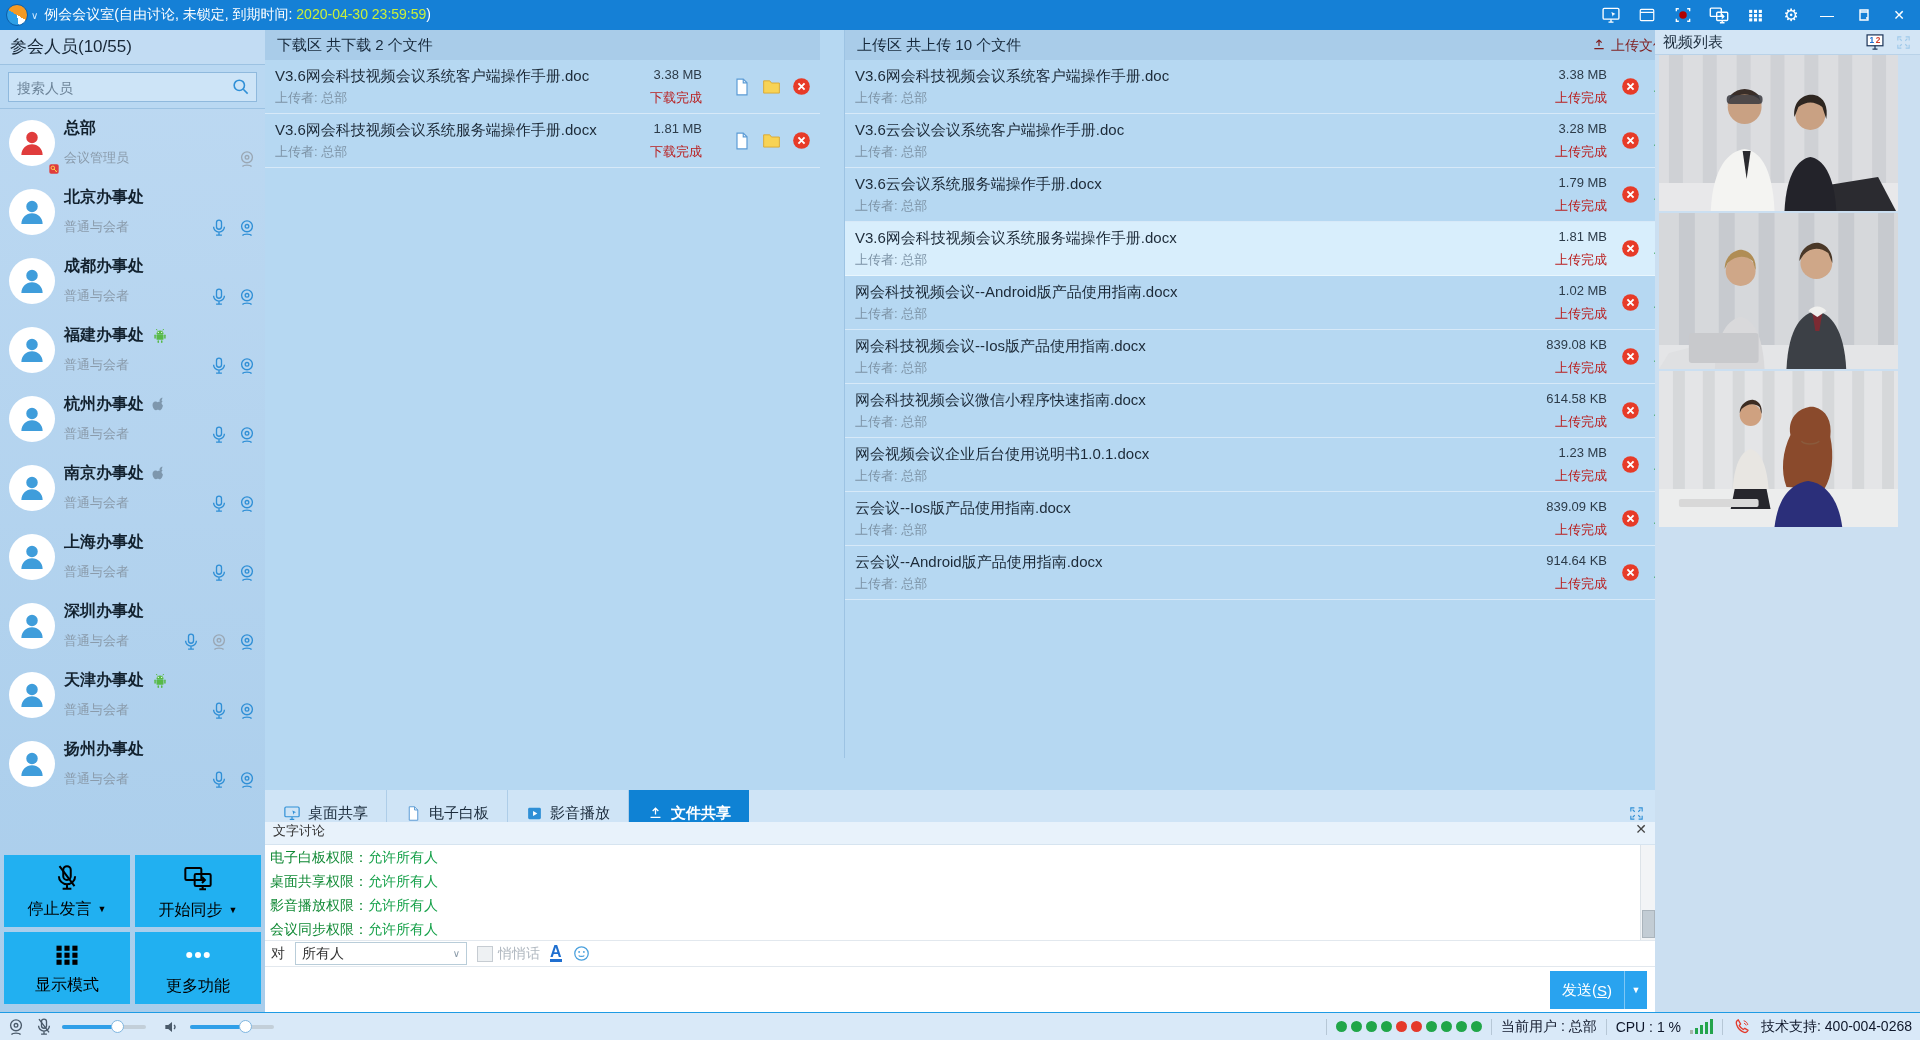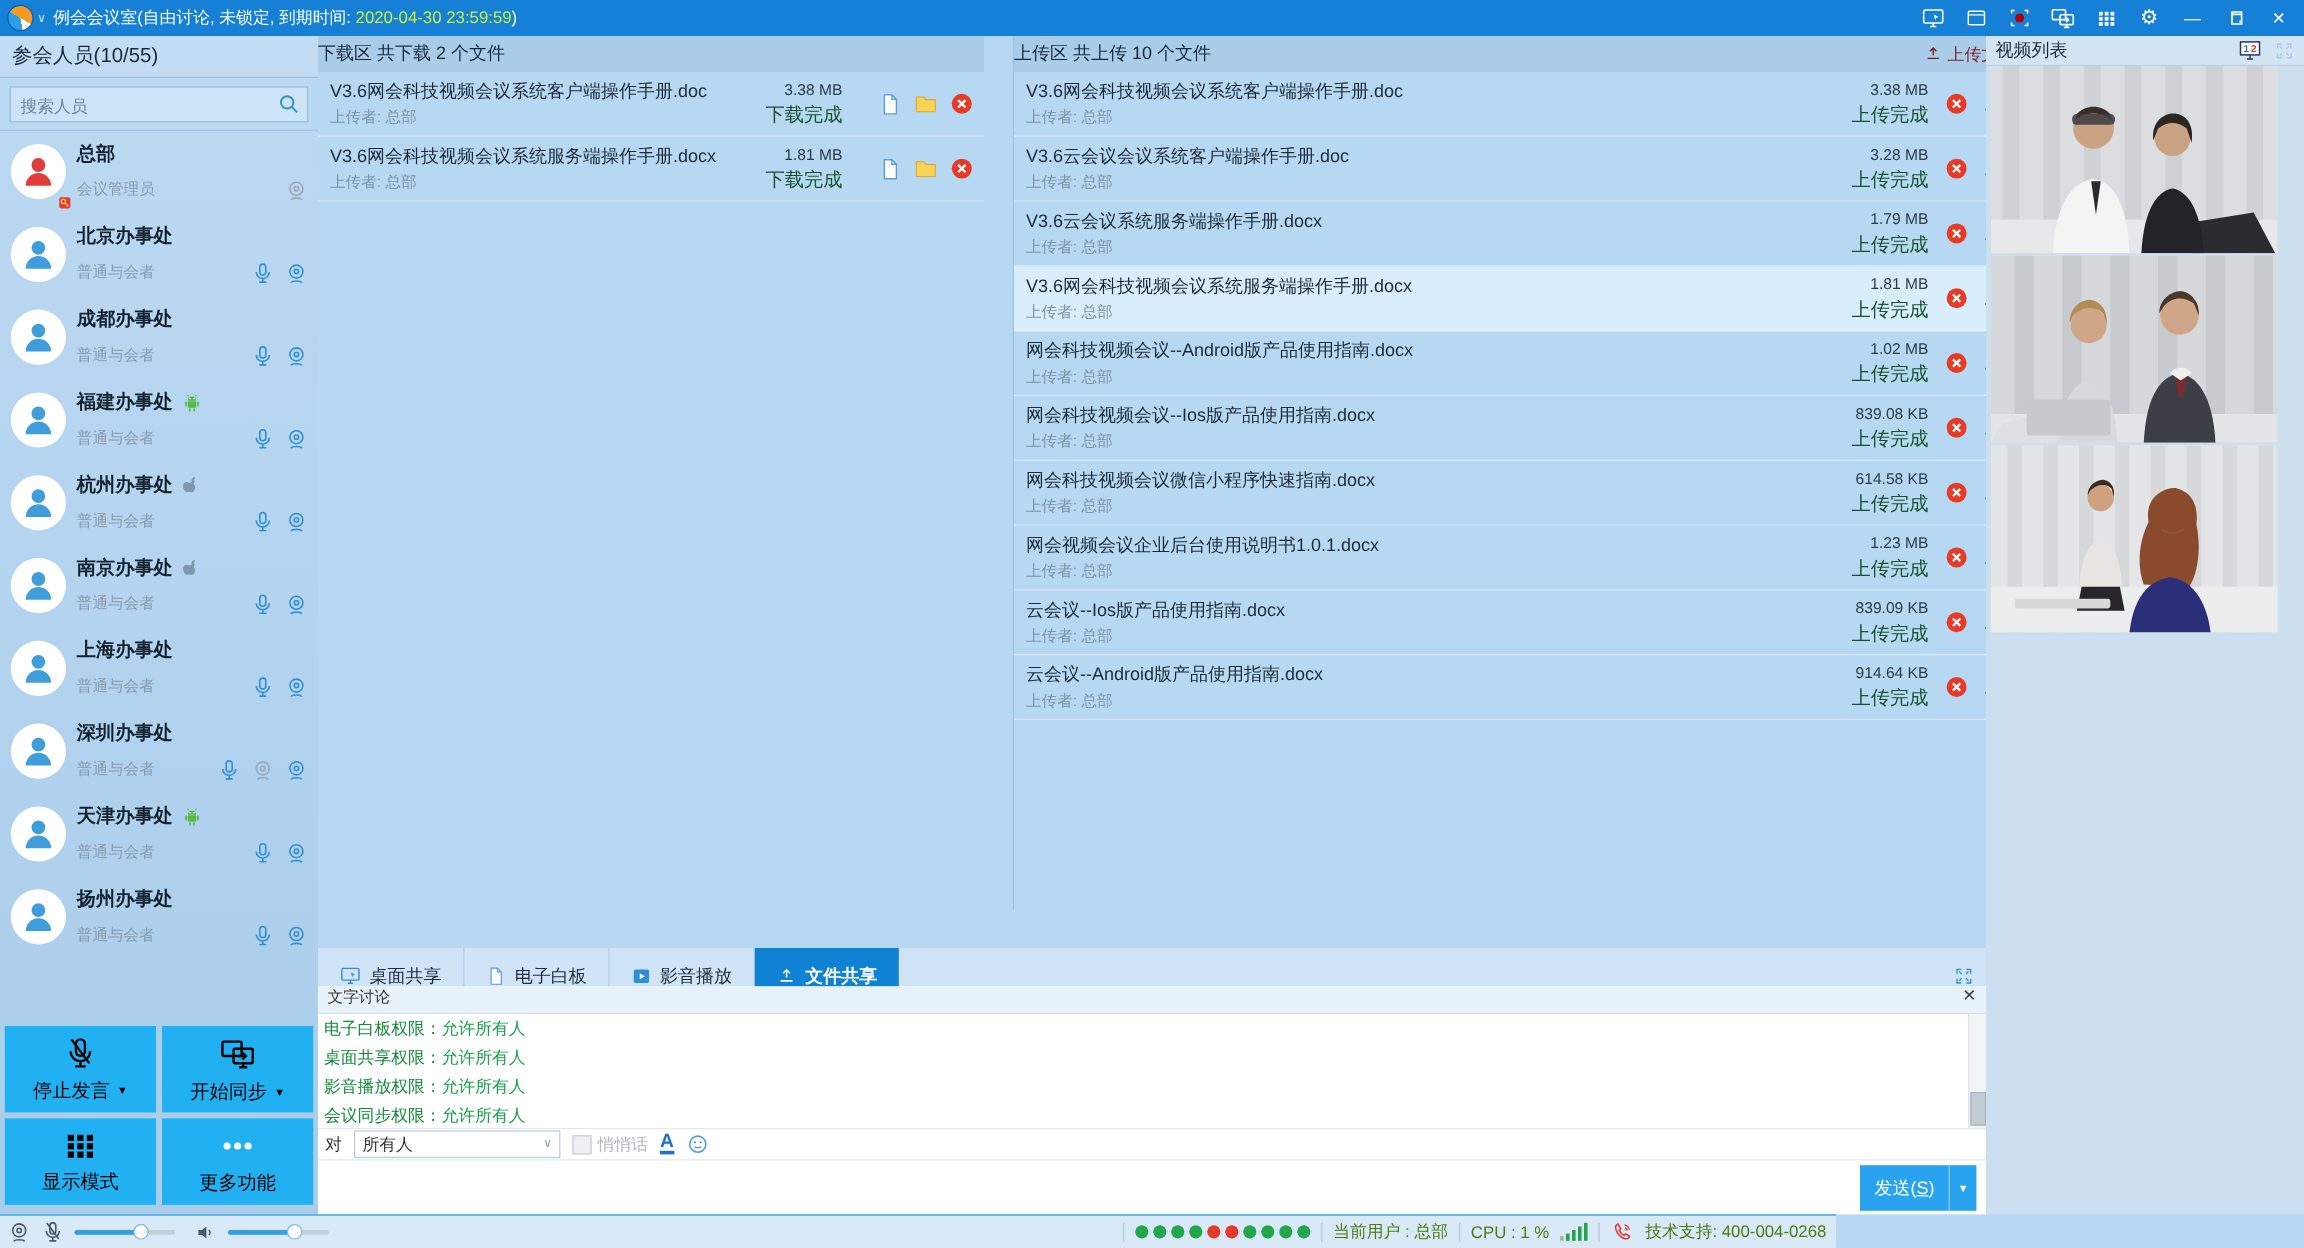--- a/index.html
+++ b/index.html
@@ -33,28 +33,28 @@
   .picons{position:absolute;right:8px;bottom:8px;display:flex;align-items:center;gap:8px;color:#2f8fd6;}
   .picons .gray{color:#9aa7b4;}
   
   #btngrid{position:absolute;left:4px;top:825px;width:257px;display:grid;grid-template-columns:1fr 1fr;gap:5px;}
   .bigbtn{height:72px;background:#21b0f1;color:#000000;display:flex;flex-direction:column;align-items:center;justify-content:center;cursor:pointer;}
   .bigbtn .lbl{font-size:16px;margin-top:6px;display:flex;align-items:center;gap:6px;}
   .caret{font-size:9px;}
   
   #dl-area{position:absolute;left:265px;top:30px;width:555px;height:760px;background:#b6d8f2;}
   #ul-area{position:absolute;left:820px;top:30px;width:835px;height:728px;background:#b6d8f2;border-left:1px solid #9dc3e3;box-sizing:border-box;margin-left:24px;}
-  .areahead{height:30px;line-height:30px;background:#a9cce9;font-size:15px;color:#16283a;padding:0 0;display:flex;align-items:flex-end;}
+  .areahead{height:30px;line-height:30px;background:#a9cce9;font-size:15px;color:#16283a;padding:0 12px;display:flex;align-items:flex-end;}
   .uplink{margin-left:auto;color:#7f1d1d;font-size:14px;display:flex;align-items:center;gap:4px;cursor:pointer;}
   .frow{height:53px;position:relative;border-bottom:1px solid rgba(255,255,255,.45);}
   .frow.hl{background:#d8eefc;}
   .f-name{position:absolute;left:10px;top:7px;font-size:15px;color:#1c2a38;white-space:nowrap;}
   .f-up{position:absolute;left:10px;bottom:6px;font-size:13px;color:#7d93a6;}
   .f-size{position:absolute;top:7px;font-size:13px;color:#2c3b49;text-align:right;}
-  .f-status{position:absolute;bottom:6px;font-size:16px;color:#14532d;text-align:left;}
+  .f-status{position:absolute;bottom:6px;font-size:13px;color:#b91c1c;text-align:left;}
   .dlr .f-size,.dlr .f-status{right:118px;}
   .ulr .f-size,.ulr .f-status{right:72px;}
   .f-acts{position:absolute;right:8px;top:0;height:53px;display:flex;align-items:center;gap:9px;}
   
   #videos{position:absolute;left:1655px;top:30px;width:265px;height:982px;background:#cbdff1;}
   #vid-head{height:24px;background:#d3e5f5;display:flex;align-items:center;padding:0 8px;font-size:15px;color:#1c2c3c;border-bottom:1px solid #b9d2e8;}
   #vid-head .hicons{margin-left:auto;display:flex;gap:10px;align-items:center;color:#9fc9ea;}
   .video{margin:0 22px 2px 4px;height:156px;background:#dfe1e4;}
   .video svg{width:100%;height:100%;display:block;}
   
@@ -78,21 +78,21 @@
   #recipient .dd{margin-left:auto;color:#8a9aa8;font-size:10px;}
   #whisper{display:flex;align-items:center;gap:5px;font-size:14px;color:#b0b8c0;}
   #whisper .box{width:14px;height:14px;border:1px solid #c6ccd2;background:#eef1f3;}
   #font-a{color:#1f6fd0;font-size:16px;font-weight:bold;border-bottom:3px solid #1f6fd0;line-height:14px;cursor:pointer;}
   #chat-input{position:absolute;left:0;top:146px;width:1390px;height:44px;}
   .sendwrap{position:absolute;right:8px;bottom:3px;display:flex;height:38px;}
   .send-main{background:#29a3ef;color:#fff;font-size:15px;display:flex;align-items:center;padding:0 12px;cursor:pointer;}
   .send-main .ul{text-decoration:underline;}
   .send-arrow{background:#29a3ef;color:#fff;width:22px;display:flex;align-items:center;justify-content:center;border-left:1px solid #7ec7f5;font-size:9px;cursor:pointer;}
   
-  #statusbar{position:absolute;left:0;top:1012px;width:1530px;height:28px;background:#d9e9f8;border-top:1px solid #1e9be4;box-sizing:border-box;display:flex;align-items:center;color:#4d7c0f;font-size:14px;}
+  #statusbar{position:absolute;left:0;top:1012px;width:1920px;height:28px;background:#d9e9f8;border-top:1px solid #1e9be4;box-sizing:border-box;display:flex;align-items:center;color:#0f172a;font-size:14px;}
   .sb-left{display:flex;align-items:center;gap:8px;padding-left:6px;color:#4a5a6a;}
   .slider{width:84px;height:4px;background:#c3cfd9;position:relative;border-radius:2px;}
   .slider .fill{position:absolute;left:0;top:0;height:4px;width:62%;background:#2f9fe8;border-radius:2px;}
   .slider .knob{position:absolute;left:58%;top:-5px;width:13px;height:13px;border-radius:50%;background:#fff;border:1px solid #7fb6e0;box-sizing:border-box;}
   .sb-right{margin-left:auto;display:flex;align-items:center;gap:9px;padding-right:8px;}
   .sep{width:1px;height:16px;background:#b6c7d6;}
   .dots{display:flex;gap:4px;align-items:center;}
   .dot{width:11px;height:11px;border-radius:50%;}
   .dot.g{background:#21a649;}
   .dot.r{background:#e5392a;}

